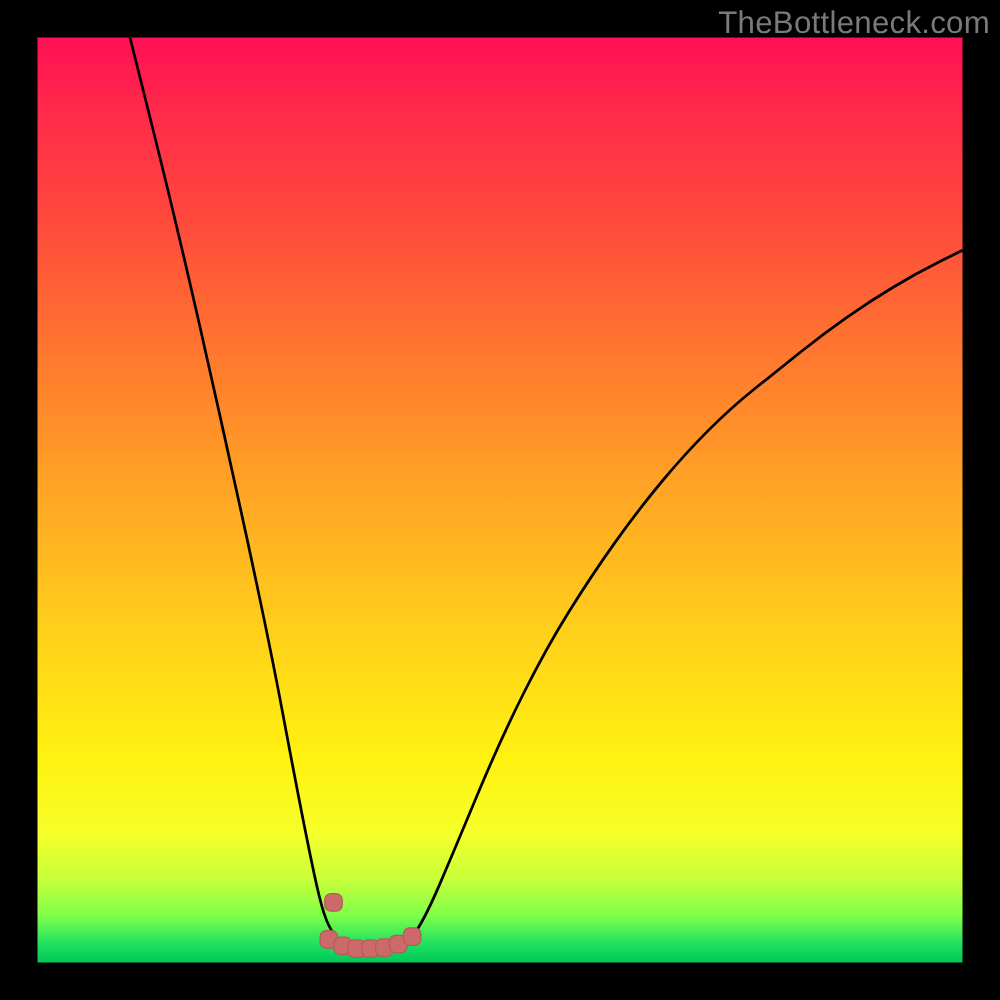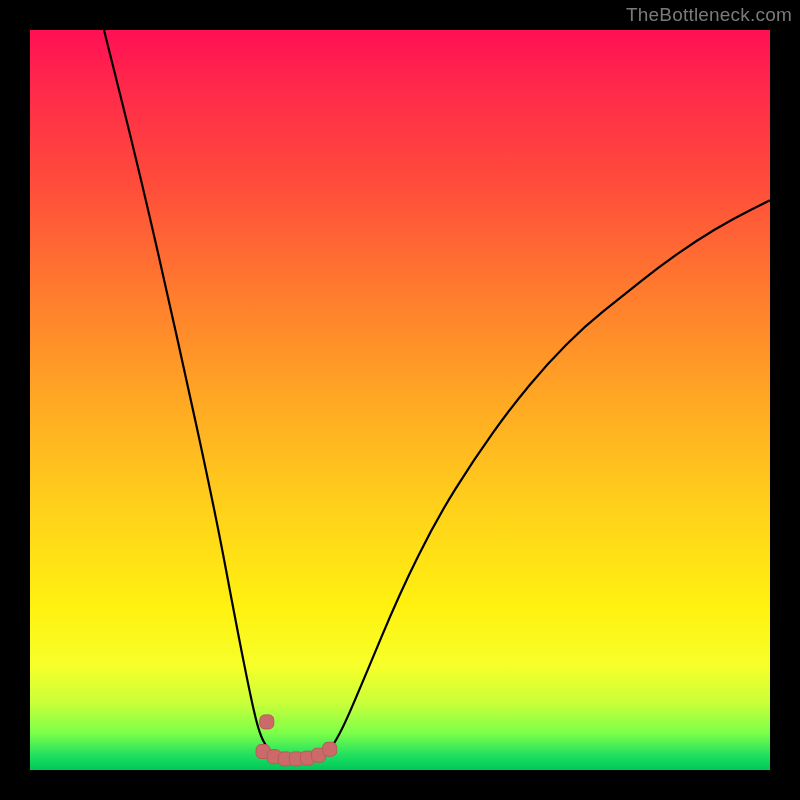--- a/index.html
+++ b/index.html
@@ -48,21 +48,21 @@
     top: 30px;
     width: 740px;
     height: 740px;
     overflow: visible;
   }
   .watermark {
     position: absolute;
     top: 4px;
     right: 8px;
     color: #7a7a7a;
-    font-size: 19px;
+    font-size: 25px;
     font-weight: 500;
     letter-spacing: 0.2px;
   }
 </style>
 </head>
 <body>
 
 <div class="frame">
 
   <div class="plot-area"></div>

